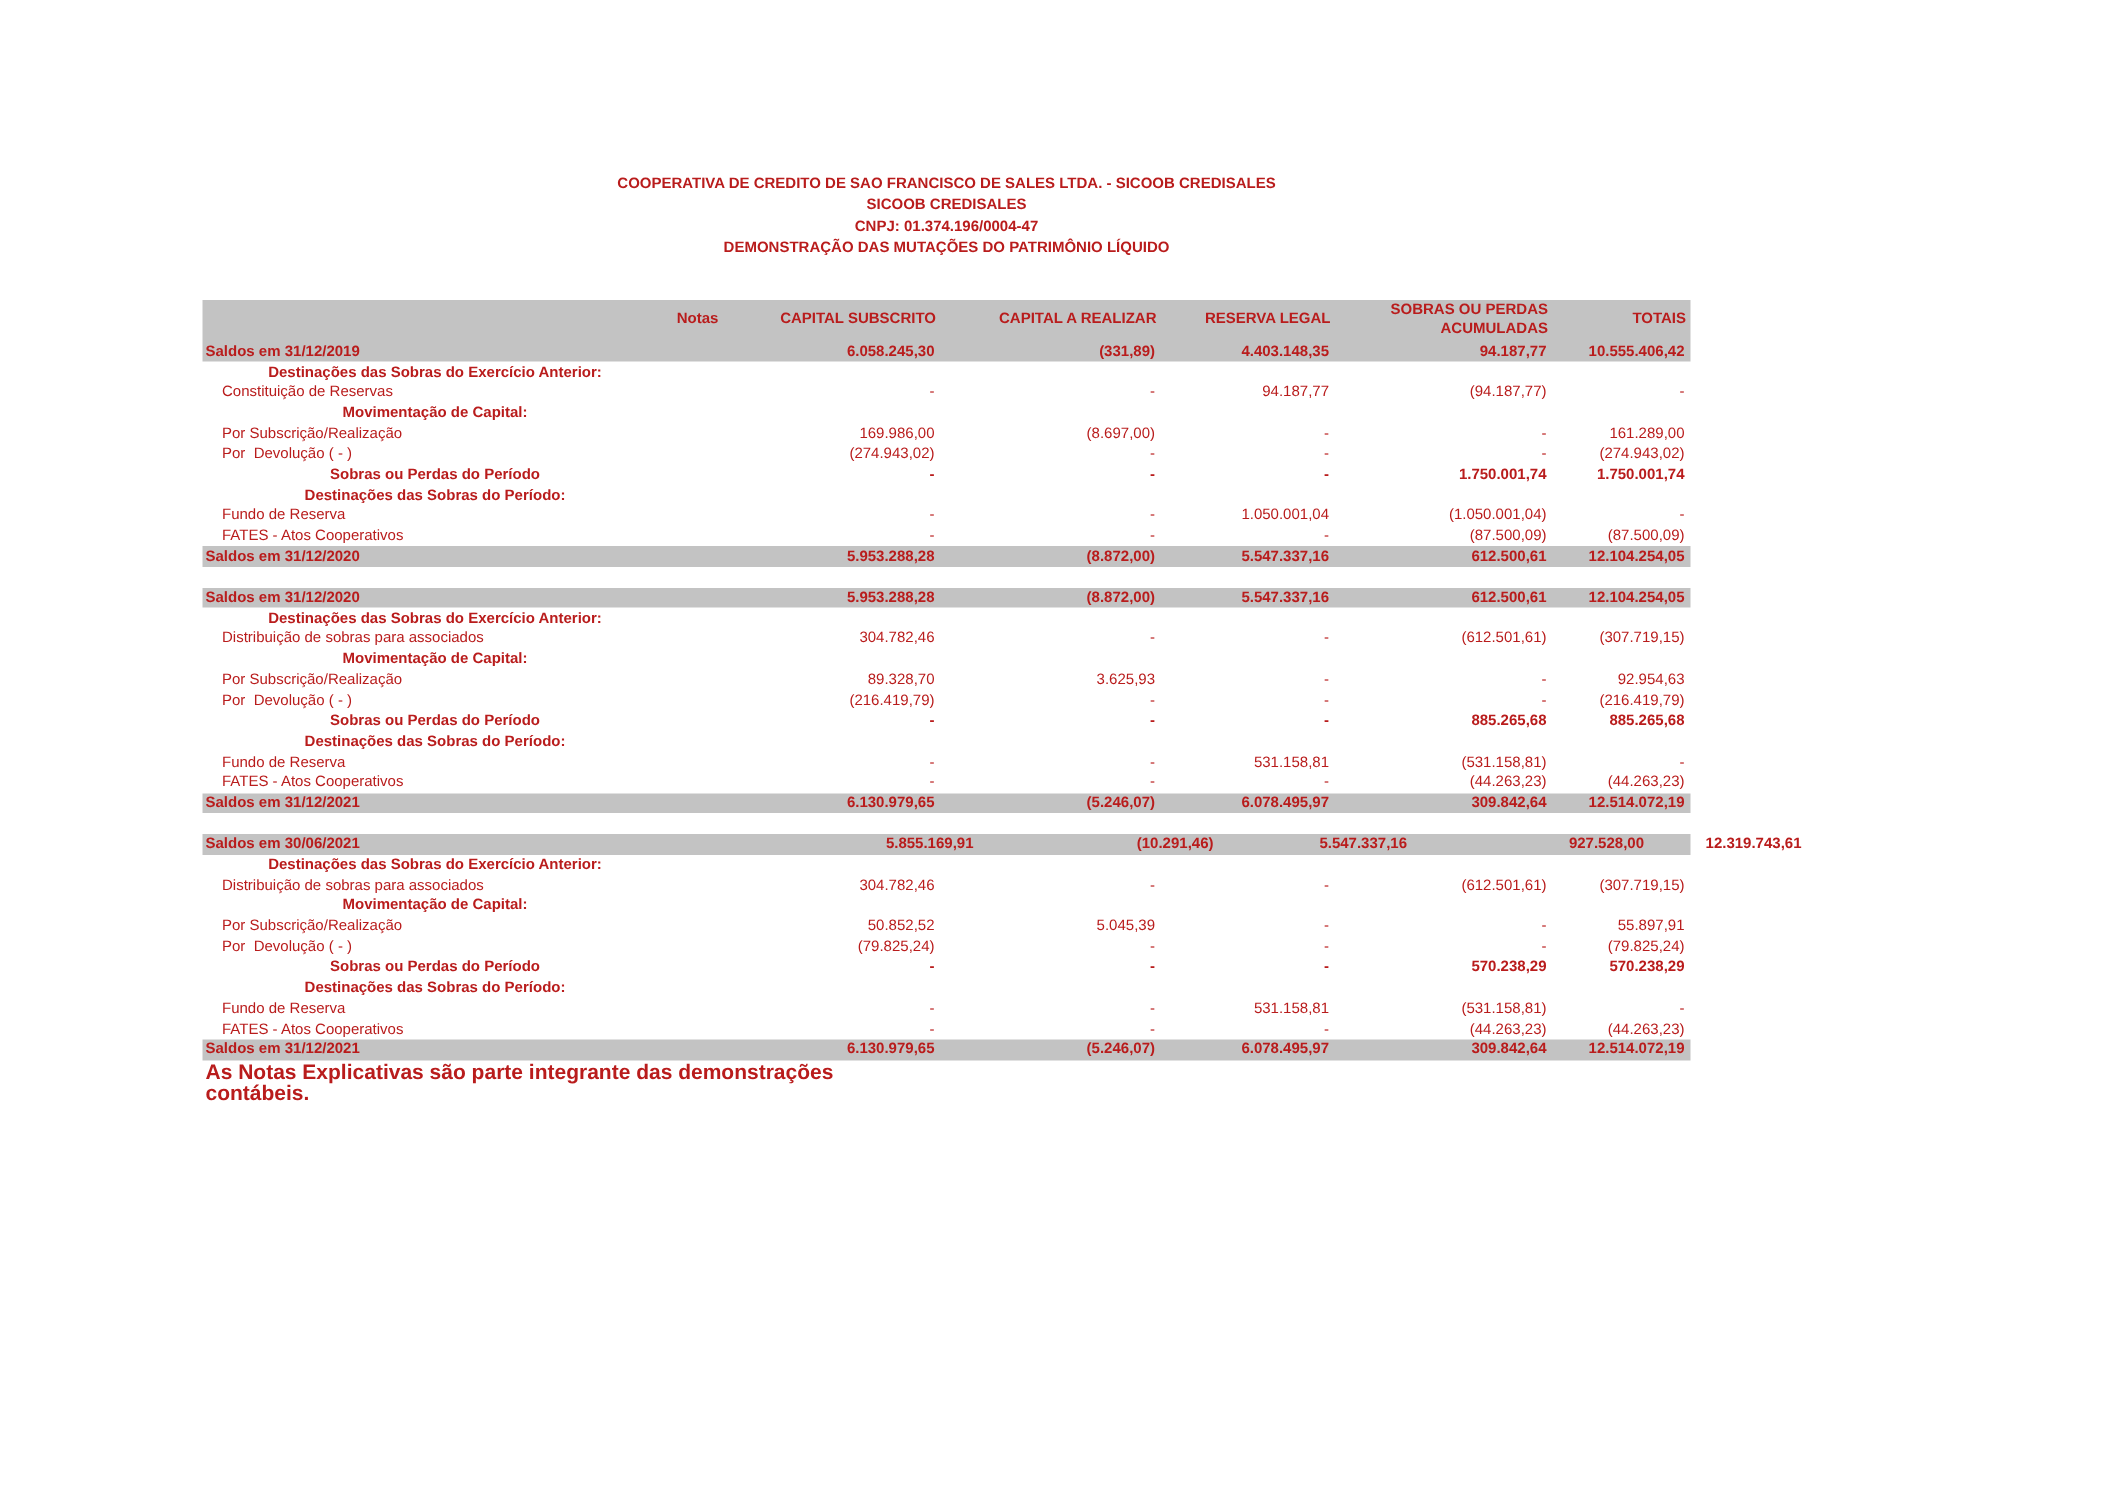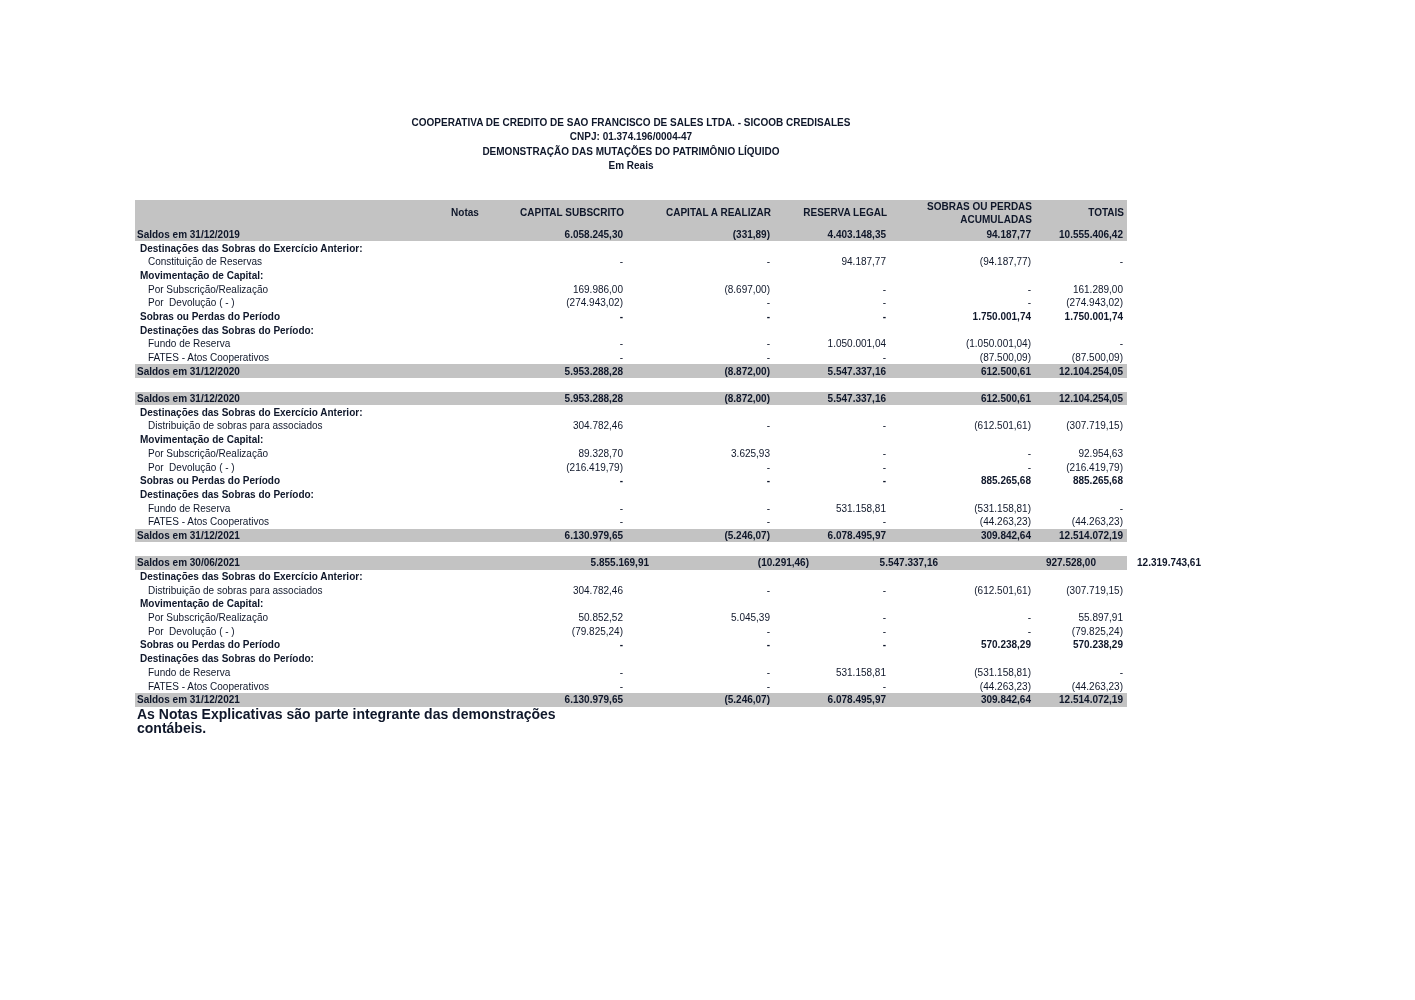--- a/index.html
+++ b/index.html
@@ -1,54 +1,54 @@
 <!DOCTYPE html>
 <html><head>
 <meta charset="utf-8">
 <style>
   html,body{margin:0;padding:0;background:#ffffff;}
   .page{position:relative;width:1415px;height:1000px;background:#ffffff;
-        font-family:"Liberation Sans",sans-serif;color:#0f172a;overflow:hidden;}
+        font-family:"Liberation Sans",sans-serif;color:#b91c1c;overflow:hidden;}
 
   
   .title-block{position:absolute;left:135px;top:116px;width:992px;text-align:center;
                font-weight:bold;font-size:10px;line-height:14.4px;}
 
   
   .sheet{position:absolute;left:135px;top:200px;width:992px;font-size:10px;}
   .thead{display:grid;grid-template-columns:305px 50px 137px 147px 116px 145px 92px;
          height:27.5px;align-items:center;font-weight:bold;}
   .hc{text-align:right;padding-right:3px;line-height:12.8px;}
   .hc-notas{text-align:center;padding-right:0;}
   .trow{display:grid;grid-template-columns:305px 50px 137px 147px 116px 145px 92px;
         height:13.7px;align-items:center;}
   .r-saldos{font-weight:bold;}
   .r-bold{font-weight:bold;}
   .r-group .c-label{font-weight:bold;}
   .c-label{padding-left:13px;white-space:pre;overflow:hidden;}
   .r-saldos .c-label{padding-left:2px;}
-  .r-group .c-label,.r-bold .c-label{padding-left:5px;}
+  .r-group .c-label,.r-bold .c-label{padding-left:5px;text-align:center;}
   .cv.num{text-align:right;padding-right:4px;white-space:nowrap;}
   .cv.c-notas{text-align:center;}
   .gap{height:13.7px;}
 
   
   .footnote{position:absolute;left:137px;top:708px;font-weight:bold;font-size:14px;
             line-height:13.5px;}
 </style>
 </head>
 <body>
 
 <div class="page">
 
   <div class="title-block">
     <div>COOPERATIVA DE CREDITO DE SAO FRANCISCO DE SALES LTDA. - SICOOB CREDISALES</div>
+    <div>SICOOB CREDISALES</div>
     <div>CNPJ: 01.374.196/0004-47</div>
     <div>DEMONSTRAÇÃO DAS MUTAÇÕES DO PATRIMÔNIO LÍQUIDO</div>
-    <div>Em Reais</div>
   </div>
 
   <div class="sheet">
     <div class="thead" id="table-head" style="background: rgb(195, 195, 195);">
         <div class="hc"></div>
         <div class="hc hc-notas">Notas</div>
         <div class="hc hc-capital-subscrito">CAPITAL SUBSCRITO</div>
         <div class="hc hc-capital-a-realizar">CAPITAL A REALIZAR</div>
         <div class="hc hc-reserva-legal">RESERVA LEGAL</div>
         <div class="hc hc-sobras-acumuladas">SOBRAS OU PERDAS ACUMULADAS</div>

